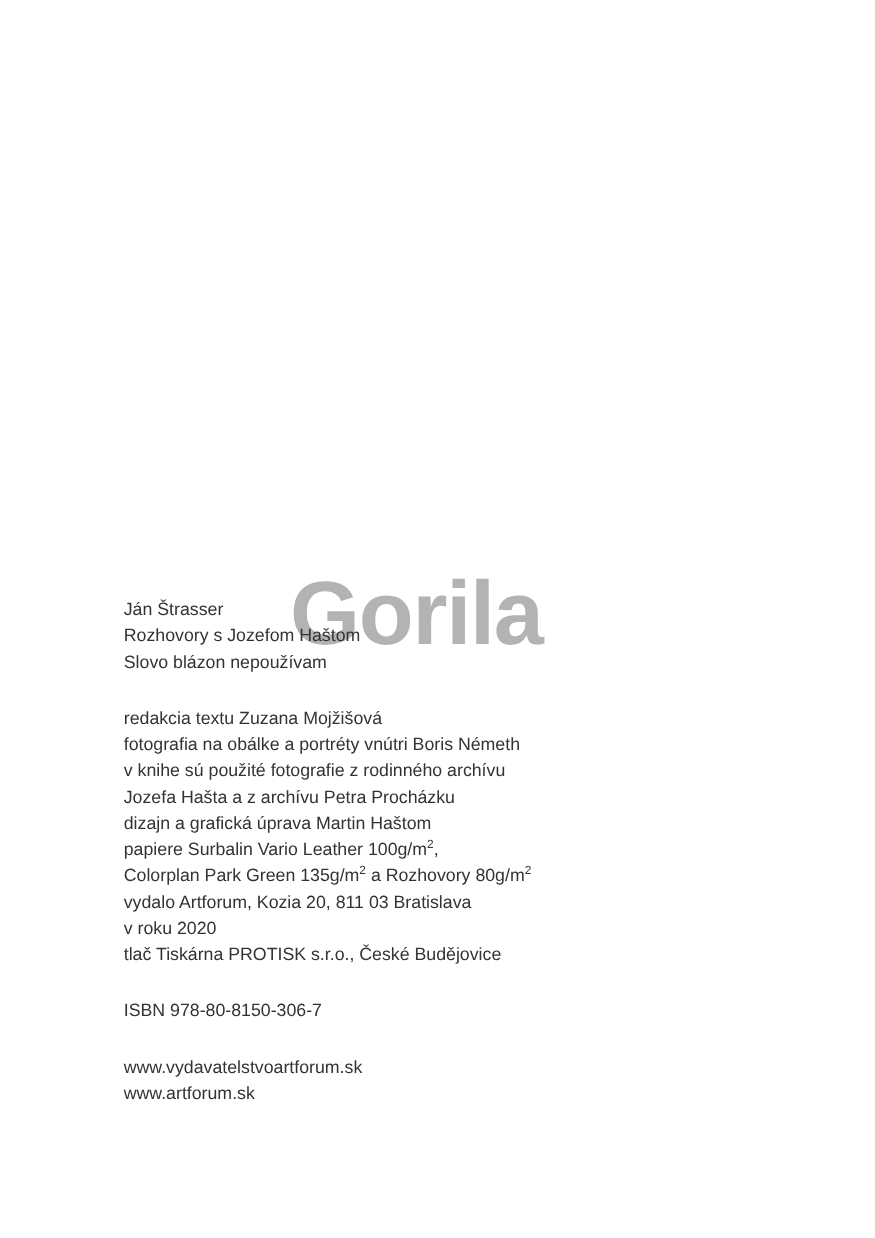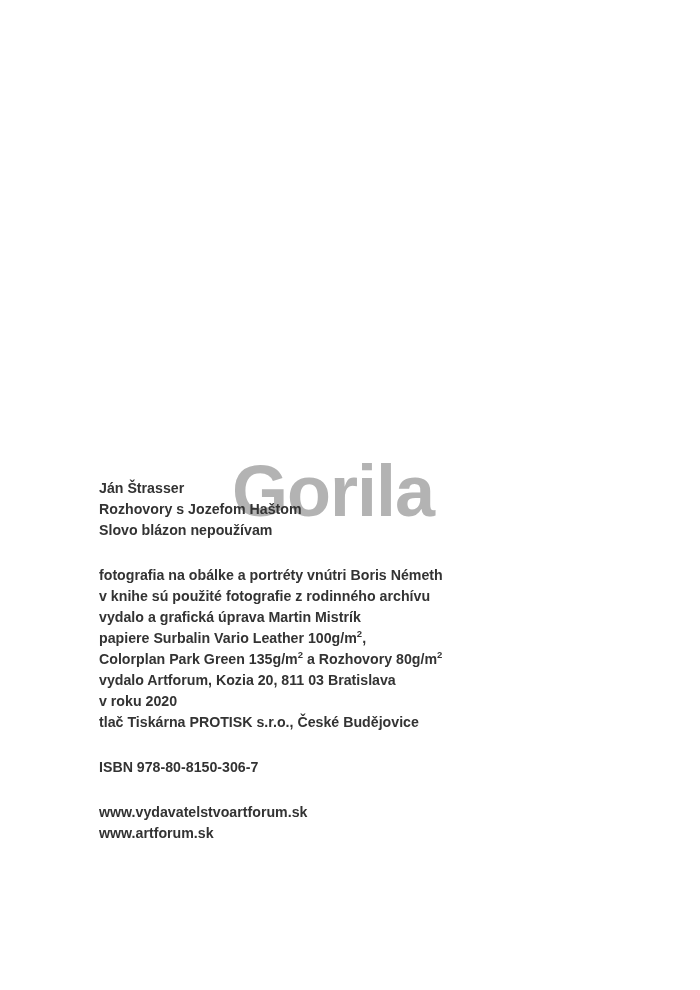--- a/index.html
+++ b/index.html
@@ -41,21 +41,20 @@
     color: #333333;
   }
   .block {
     margin: 0 0 24px 0;
   }
   .block:last-child {
     margin-bottom: 12px;
   }
   .line {
     white-space: nowrap;
-    font-weight: bold;
   }
   sup {
     font-size: 9.5px;
     vertical-align: super;
     line-height: 0;
   }
   .title-block .line {
     position: relative;
     z-index: 2;
   }
@@ -72,23 +71,25 @@
 
   <div class="colophon">
 
     <div class="block title-block">
       <div class="line">Ján Štrasser</div>
       <div class="line">Rozhovory s Jozefom Haštom</div>
       <div class="line">Slovo blázon nepoužívam</div>
     </div>
 
     <div class="block credits-block">
+      <div class="line">redakcia textu Zuzana Mojžišová</div>
       <div class="line">fotografia na obálke a portréty vnútri Boris Németh</div>
       <div class="line">v knihe sú použité fotografie z rodinného archívu</div>
-      <div class="line">vydalo a grafická úprava Martin Mistrík</div>
+      <div class="line">Jozefa Hašta a z archívu Petra Procházku</div>
+      <div class="line">dizajn a grafická úprava Martin Haštom</div>
       <div class="line"><span>papiere Surbalin Vario Leather 100g/m</span><sup>2</sup><span>,</span></div>
       <div class="line"><span>Colorplan Park Green 135g/m</span><sup>2</sup><span> a Rozhovory 80g/m</span><sup>2</sup></div>
       <div class="line">vydalo Artforum, Kozia 20, 811 03 Bratislava</div>
       <div class="line">v roku 2020</div>
       <div class="line">tlač Tiskárna PROTISK s.r.o., České Budějovice</div>
     </div>
 
     <div class="block isbn-block">
       <div class="line">ISBN  978-80-8150-306-7</div>
     </div>

